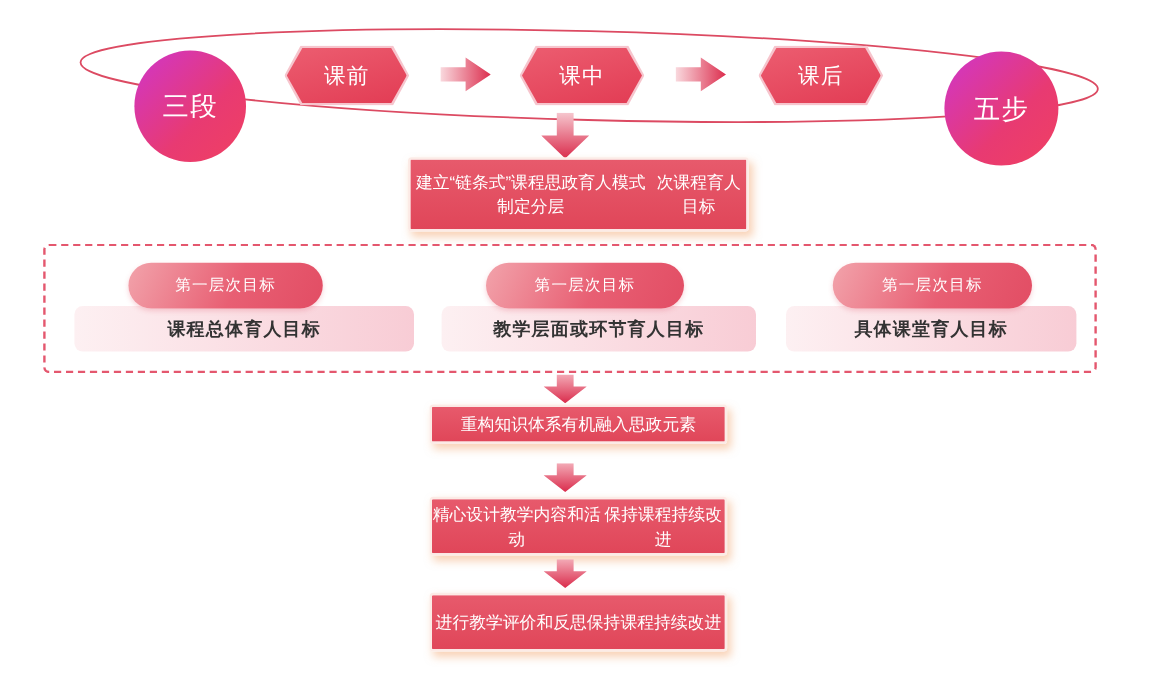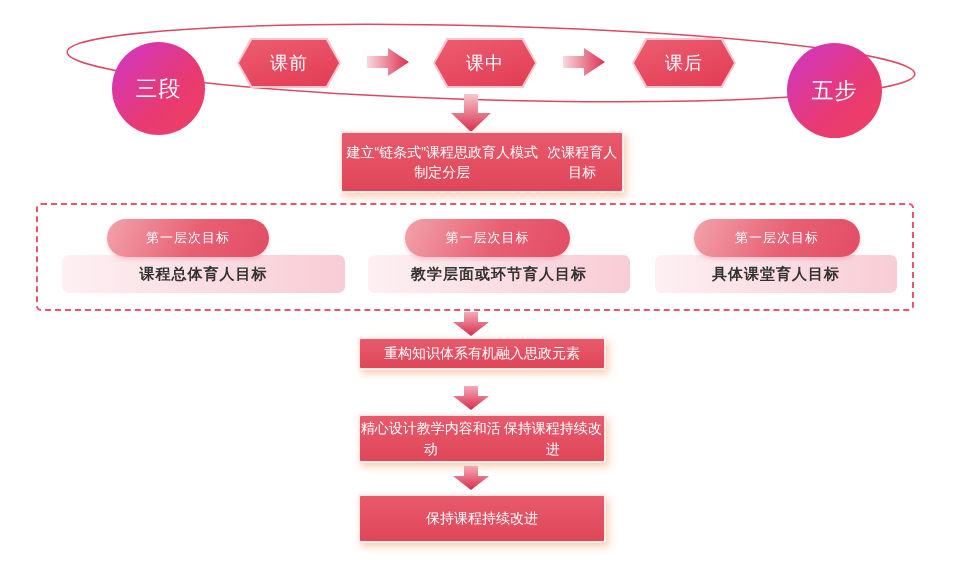--- a/index.html
+++ b/index.html
@@ -201,16 +201,17 @@
     <defs>
         <linearGradient id="gDA3" x1="0" y1="0" x2="0" y2="1">
       <stop offset="0" stop-color="#f3aab6"></stop>
           <stop offset="1" stop-color="#da2c4c"></stop>
     </linearGradient>
       </defs>
     <polygon points="11,0 25,0 25,10 36,10 18,24 0,10 11,10" fill="url(#gDA3)"></polygon>
   </svg>
 
   <div class="abs red-box step-3">
+    <div>进行教学评价和反思</div>
     <div>保持课程持续改进</div>
   </div>
 
 </div>
 
 </body></html>

